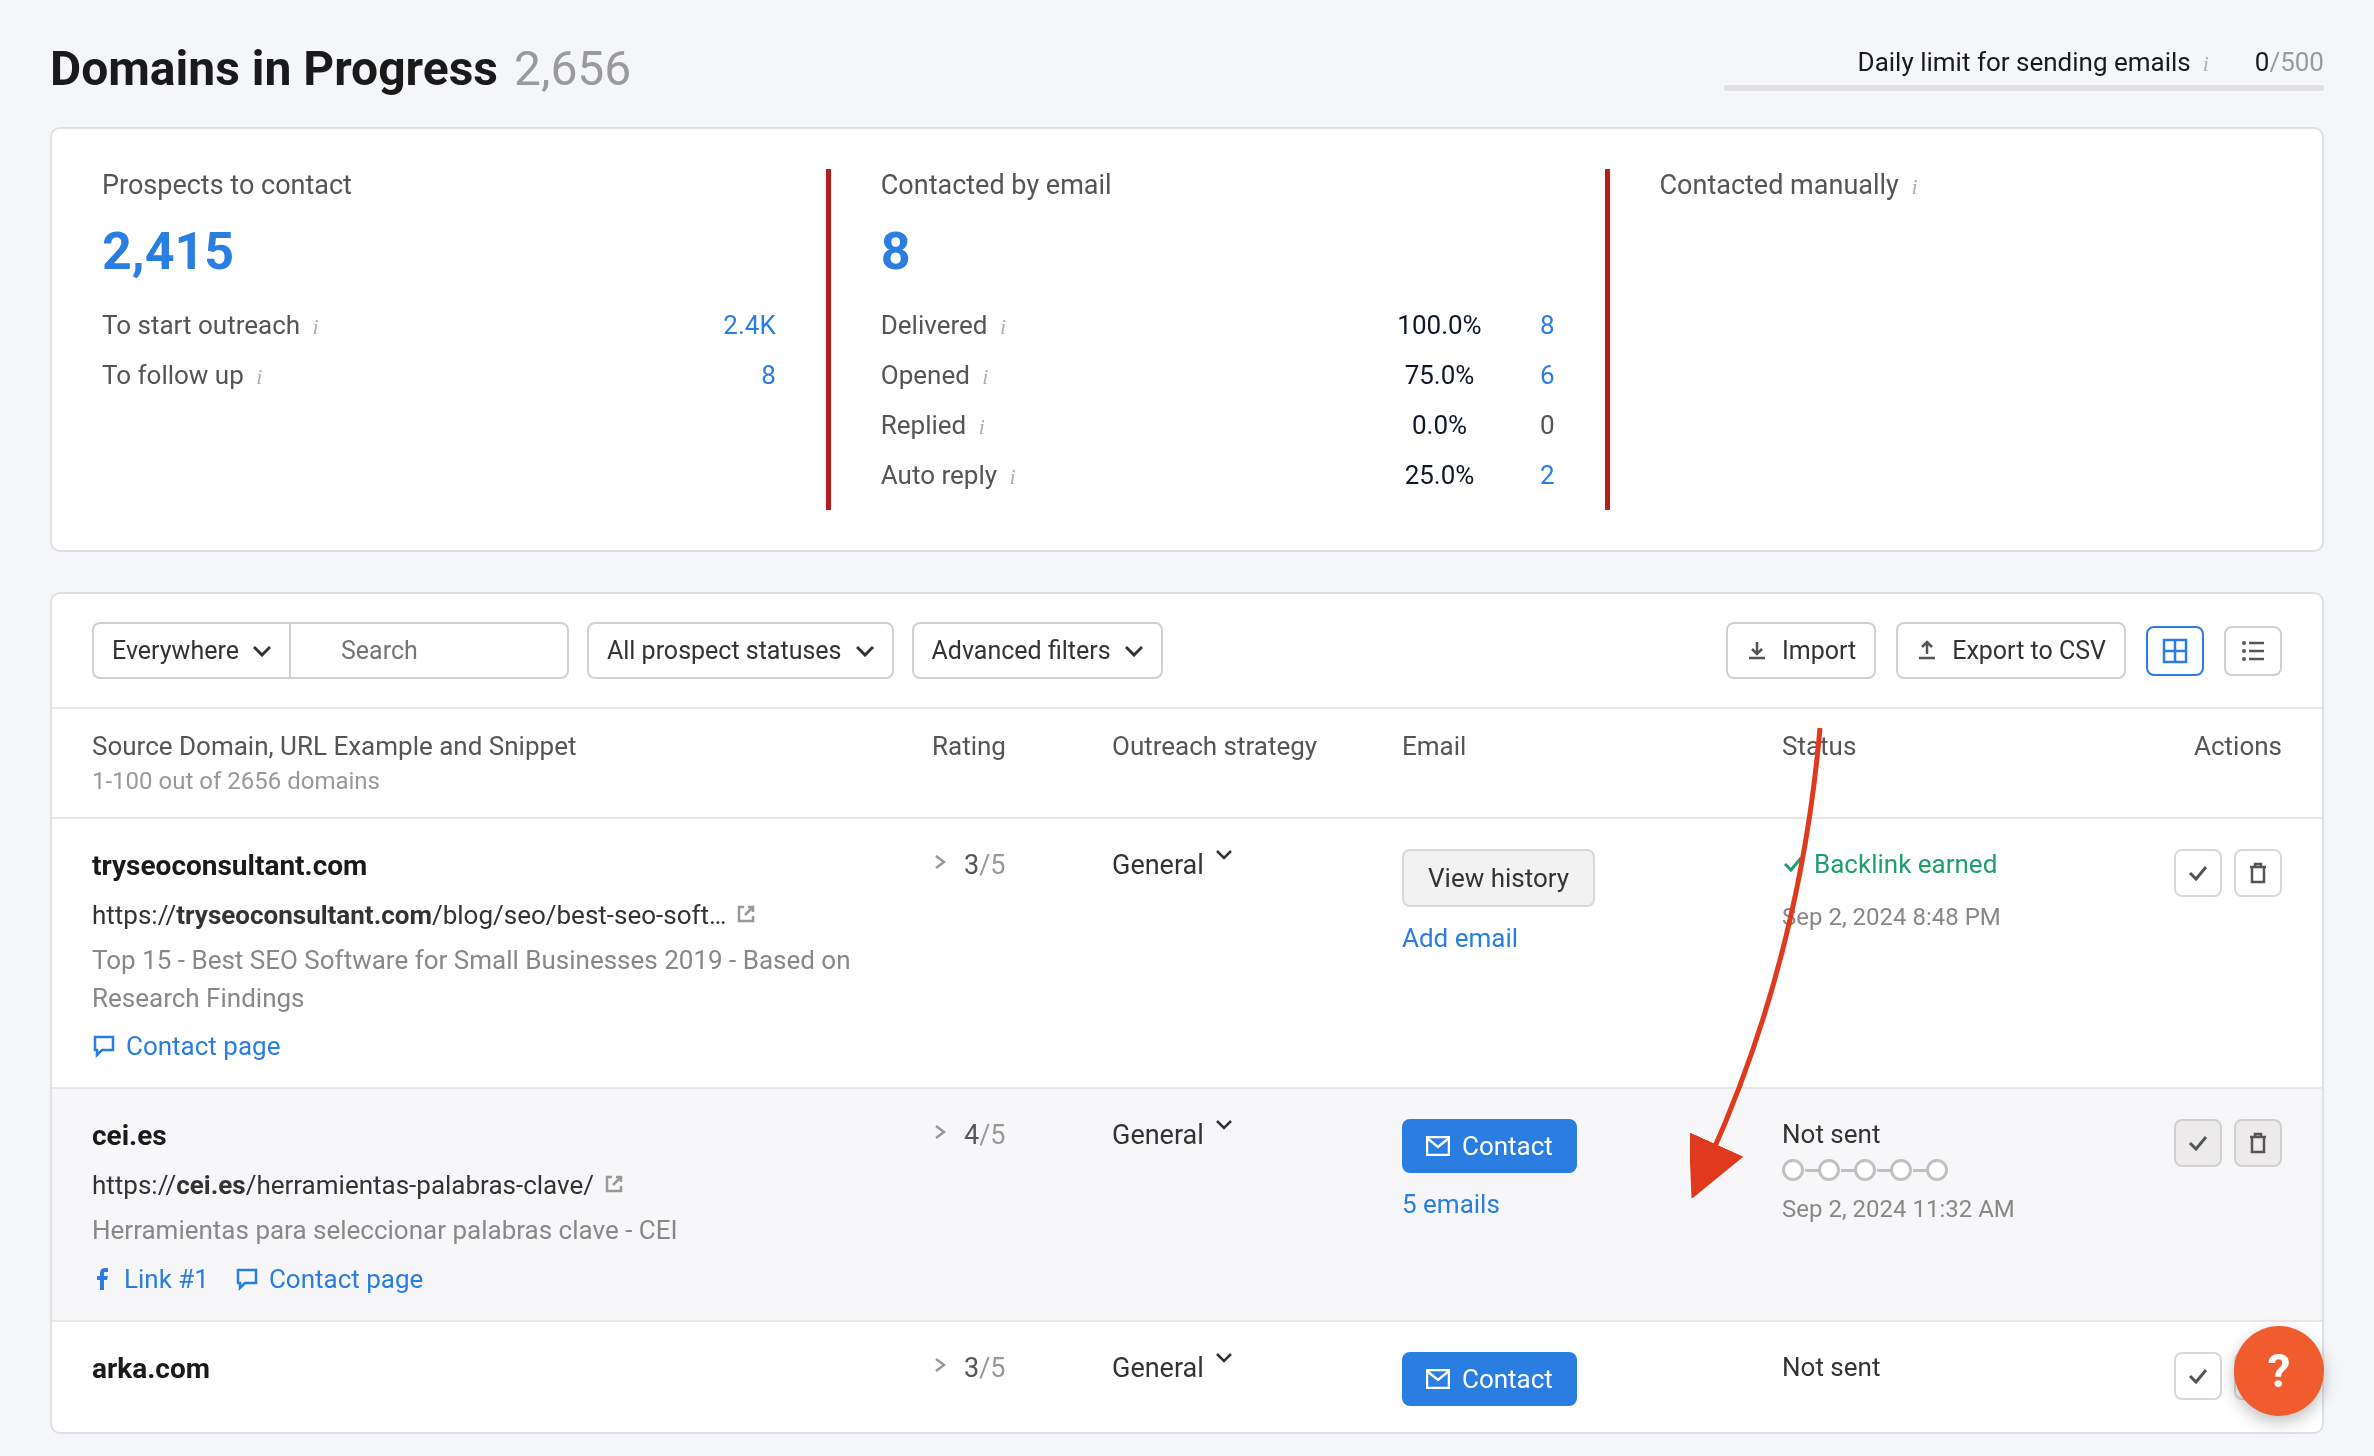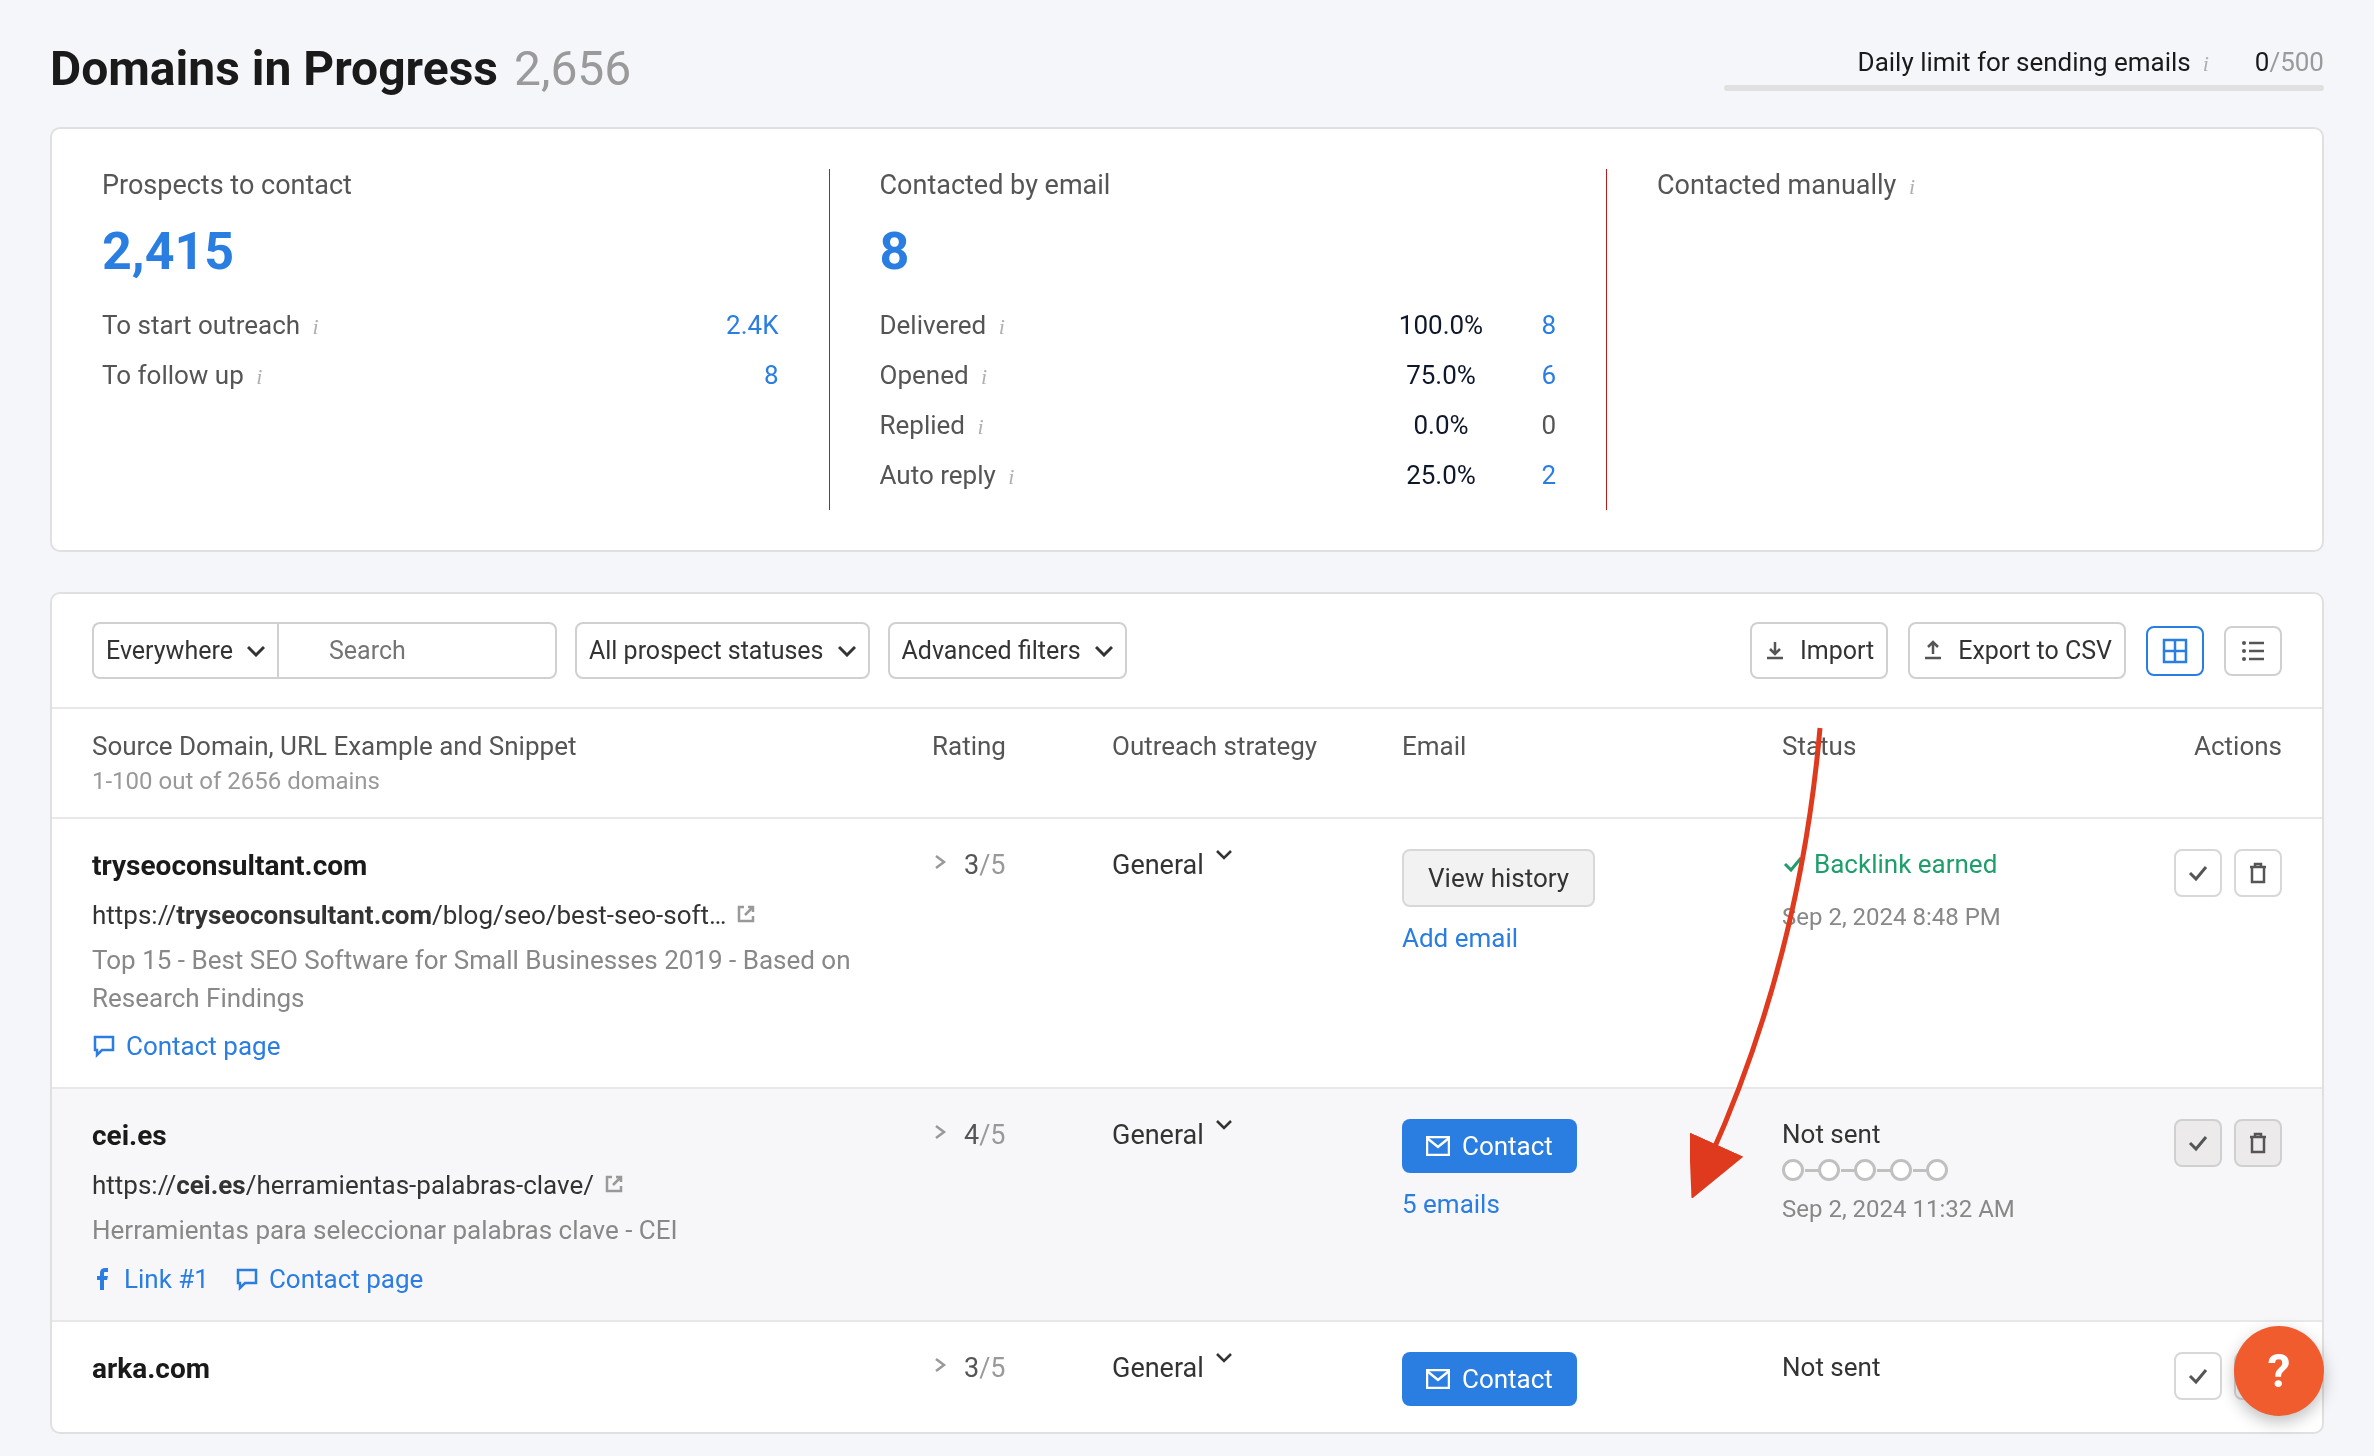--- a/index.html
+++ b/index.html
@@ -12,41 +12,41 @@
 .limit { text-align: right; }
 .limit-text { font-size: 26px; color: #1a1a1a; }
 .limit-val { font-size: 26px; margin-left: 40px; }
 .limit-val .cur { color: #1a1a1a; }
 .limit-val .max { color: #9a9a9a; }
 .limit-bar { height: 6px; width: 600px; background: #e0e0e0; margin-top: 8px; border-radius: 3px; }
 
 .panel { background: #fff; border: 2px solid #e0e0e0; border-radius: 10px; }
 
 .stats { display: flex; padding: 40px 0; margin-bottom: 40px; }
-.stat-col { padding: 0 50px; border-right: 1px solid #b91c1c; flex: 1; }
+.stat-col { padding: 0 50px; border-right: 5px solid #b91c1c; flex: 1; }
 .stat-col:first-child { flex: 1.1; }
 .stat-col:nth-child(2) { flex: 1.1; }
 .stat-col:last-child { border-right: none; }
 .stat-head { font-size: 27px; color: #555; margin-bottom: 20px; }
 .stat-big { font-size: 52px; font-weight: 700; }
 .blue { color: #2a7de1; }
 .green { color: #1e9e6b; }
 .sub-rows { margin-top: 28px; }
 .sub-row { display: flex; justify-content: space-between; align-items: center; font-size: 26px; color: #555; margin-bottom: 20px; }
 .sub-row .lbl { flex: 1; }
 .sub-row .pct { width: 110px; text-align: center; color: #0f172a; }
 .sub-row .val { width: 60px; text-align: right; color: #2a7de1; font-size: 26px; }
 .sub-row .val-plain { color: #555; }
 
 .info-icon { display: inline-block; font-style: italic; font-family: Georgia, serif; color: #b0b0b0; font-size: 22px; margin-left: 6px; }
 
 .toolbar { display: flex; justify-content: space-between; align-items: center; padding: 28px 40px; }
 .tool-left { display: flex; gap: 18px; }
 .tool-right { display: flex; gap: 20px; align-items: center; }
-.btn-o { background: #fff; border: 2px solid #d0d0d0; border-radius: 8px; padding: 12px 12px; font-size: 25px; color: #333; display: flex; align-items: center; gap: 14px; cursor: pointer; }
+.btn-o { background: #fff; border: 2px solid #d0d0d0; border-radius: 8px; padding: 12px 18px; font-size: 25px; color: #333; display: flex; align-items: center; gap: 14px; cursor: pointer; }
 .btn-icon { background: #fff; border: 2px solid #d0d0d0; border-radius: 8px; padding: 10px 14px; cursor: pointer; display: flex; align-items: center; justify-content: center; }
 .btn-icon.active { border-color: #2a7de1; }
 .search-group { display: flex; }
 .search-group .btn-o:first-child { border-radius: 8px 0 0 8px; border-right: none; }
 .search-input { border: 2px solid #d0d0d0; border-radius: 0 8px 8px 0; padding: 12px 22px 12px 50px; font-size: 25px; width: 280px; background: #fff; position: relative; }
 .search-wrap { position: relative; }
 .search-wrap svg { position: absolute; left: 16px; top: 50%; transform: translateY(-50%); }
 
 .thead { display: flex; padding: 22px 40px; color: #555; font-size: 26px; border-top: 2px solid #e8e8e8; }
 .col-domain { flex: 2.1; }

